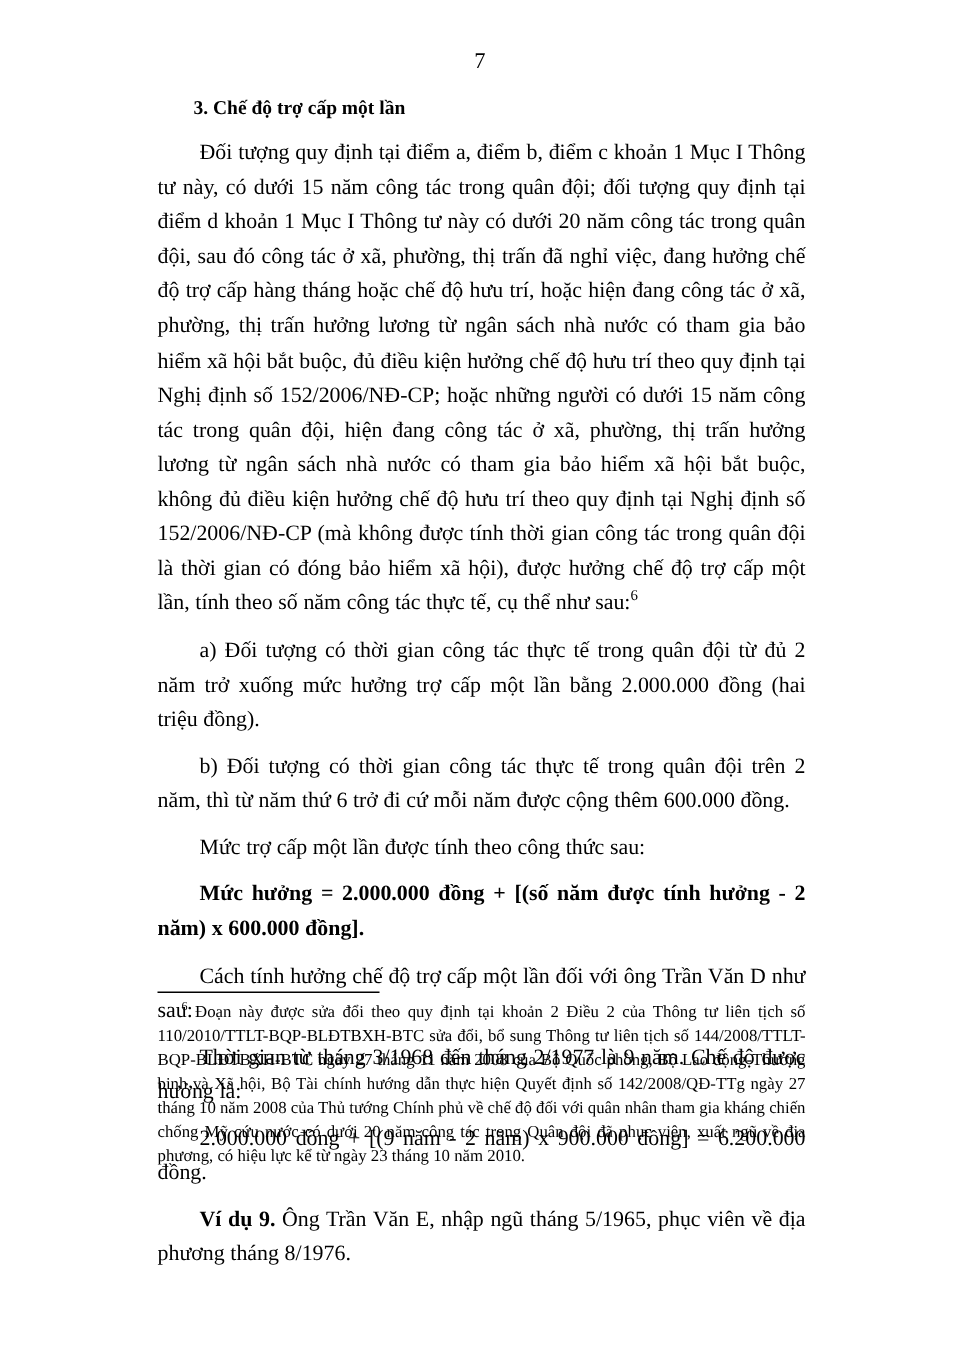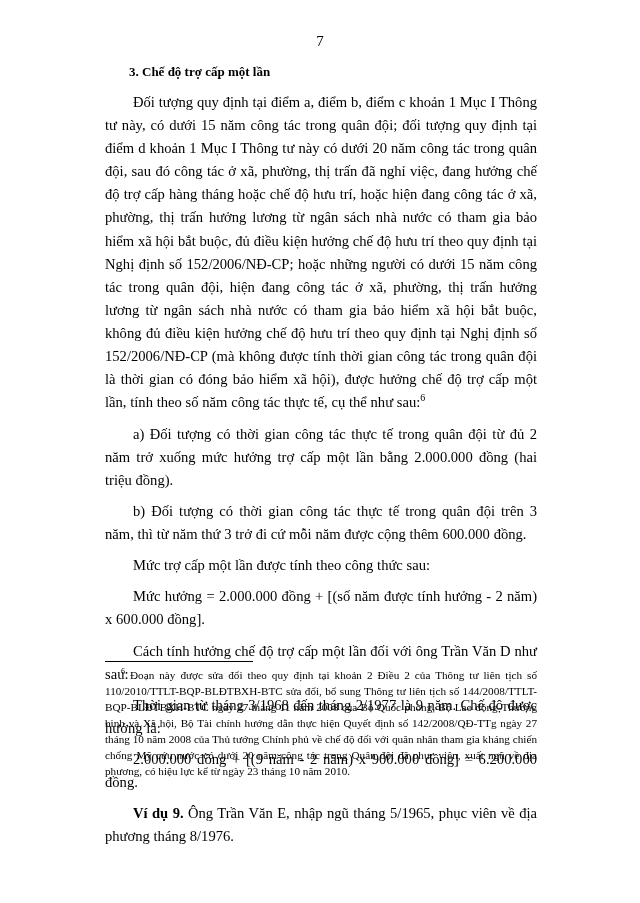--- a/index.html
+++ b/index.html
@@ -46,21 +46,21 @@
     font-size: 14.6px;
     line-height: 1.585;
     text-align: justify;
     text-indent: 28px;
     word-spacing: 0.1px;
   }
   p.body-par.spaced {
     margin-top: 8px;
   }
   p.formula {
-    font-weight: normal;
+    font-weight: bold;
   }
   .lead-bold {
     font-weight: bold;
   }
   sup {
     font-size: 0.68em;
     vertical-align: super;
     line-height: 0;
   }
   .footnote-area {
@@ -97,21 +97,21 @@
   <div class="page-number">7</div>
 
   <div class="content">
 
     <p class="heading">3. Chế độ trợ cấp một lần</p>
 
     <p class="body-par"><span>Đối tượng quy định tại điểm a, điểm b, điểm c khoản 1 Mục I Thông tư này, có dưới 15 năm công tác trong quân đội; đối tượng quy định tại điểm d khoản 1 Mục I Thông tư này có dưới 20 năm công tác trong quân đội, sau đó công tác ở xã, phường, thị trấn đã nghỉ việc, đang hưởng chế độ trợ cấp hàng tháng hoặc chế độ hưu trí, hoặc hiện đang công tác ở xã, phường, thị trấn hưởng lương từ ngân sách nhà nước có tham gia bảo hiểm xã hội bắt buộc, đủ điều kiện hưởng chế độ hưu trí theo quy định tại Nghị định số 152/2006/NĐ-CP; hoặc những người có dưới 15 năm công tác trong quân đội, hiện đang công tác ở xã, phường, thị trấn hưởng lương từ ngân sách nhà nước có tham gia bảo hiểm xã hội bắt buộc, không đủ điều kiện hưởng chế độ hưu trí theo quy định tại Nghị định số 152/2006/NĐ-CP (mà không được tính thời gian công tác trong quân đội là thời gian có đóng bảo hiểm xã hội), được hưởng chế độ trợ cấp một lần, tính theo số năm công tác thực tế, cụ thể như sau:</span><sup>6</sup></p>
 
     <p class="body-par spaced">a) Đối tượng có thời gian công tác thực tế trong quân đội từ đủ 2 năm trở xuống mức hưởng trợ cấp một lần bằng 2.000.000 đồng (hai triệu đồng).</p>
 
-    <p class="body-par spaced">b) Đối tượng có thời gian công tác thực tế trong quân đội trên 3 năm, thì từ năm thứ 3 trở đi cứ mỗi năm được cộng thêm 600.000 đồng.</p>
+    <p class="body-par spaced">b) Đối tượng có thời gian công tác thực tế trong quân đội trên 2 năm, thì từ năm thứ 6 trở đi cứ mỗi năm được cộng thêm 600.000 đồng.</p>
 
     <p class="body-par spaced">Mức trợ cấp một lần được tính theo công thức sau:</p>
 
     <p class="body-par formula spaced">Mức hưởng = 2.000.000 đồng + [(số năm được tính hưởng - 2 năm) x 600.000 đồng].</p>
 
 
     <p class="body-par spaced">Cách tính hưởng chế độ trợ cấp một lần đối với ông Trần Văn D như sau:</p>
 
     <p class="body-par spaced">Thời gian từ tháng 3/1968 đến tháng 2/1977 là 9 năm. Chế độ được hưởng là:</p>
 

